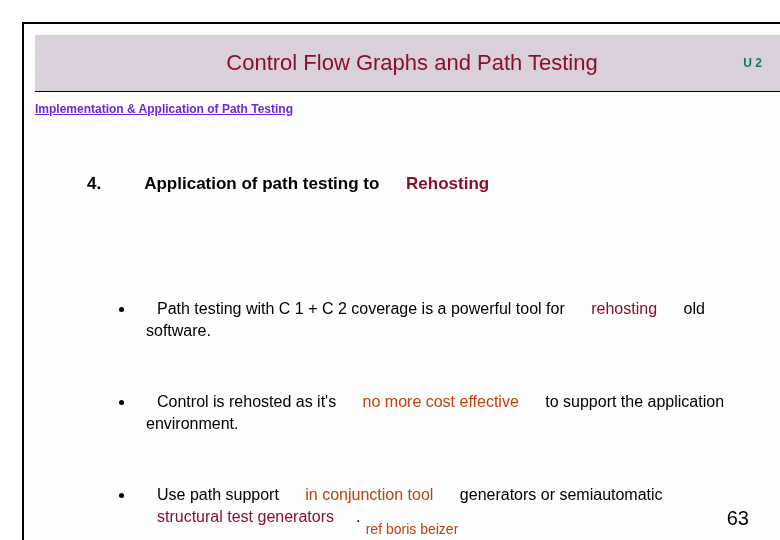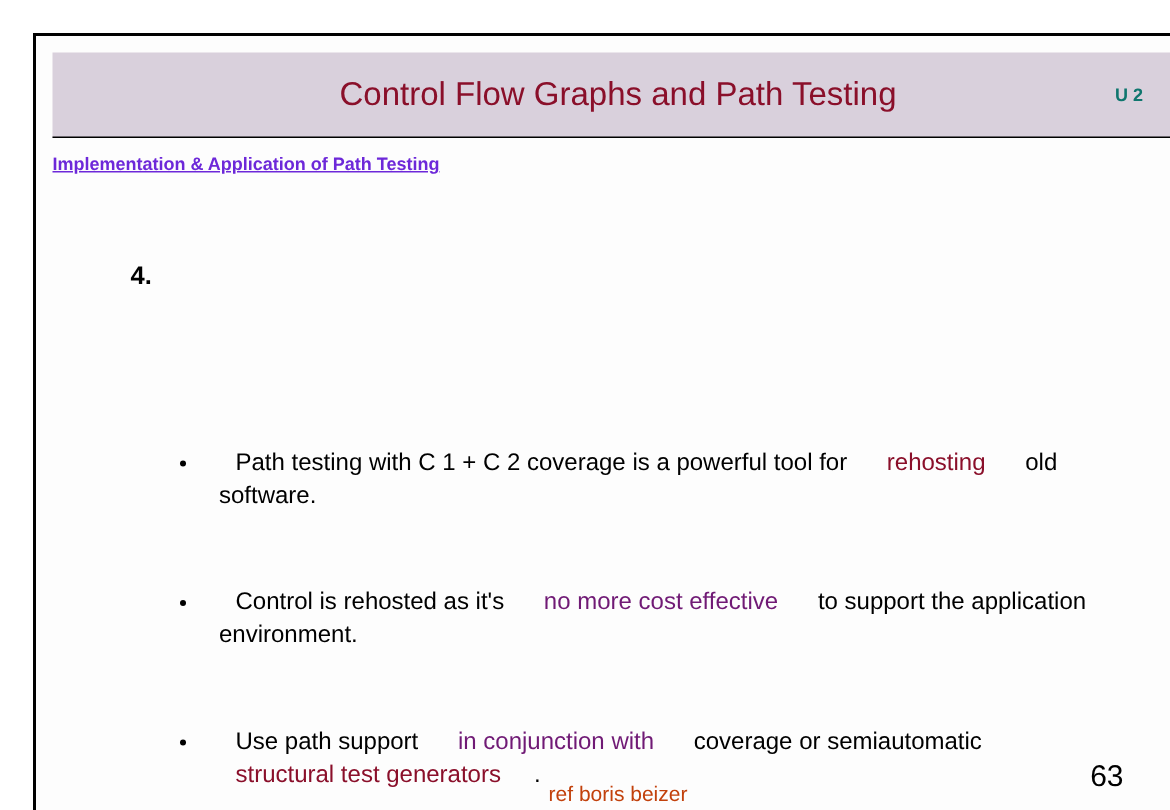--- a/index.html
+++ b/index.html
@@ -59,21 +59,21 @@
     list-style: disc;
     padding-left: 70px;
     padding-right: 20px;
   }
   ul.bullets li {
     font-size: 16px;
     color: #000;
     margin-bottom: 28px;
     line-height: 1.35;
   }
-  .blue { color: #701a75; }
+  .blue { color: #c2410c; }
   .maroon { color: #8a0f2a; }
   .bold { font-weight: bold; }
   .footer {
     position: absolute;
     bottom: 12px;
     left: 0;
     width: 100%;
     display: flex;
     justify-content: center;
     font-size: 14px;
@@ -96,31 +96,34 @@
     <span class="title-text">Control Flow Graphs and Path Testing</span>
     <span class="unit-badge">U 2</span>
   </div>
 
   <div class="subtitle">Implementation &amp; Application of Path Testing</div>
 
   <div class="content">
 
     <div class="heading-row">
       <span class="heading-num">4.</span>
+      <span class="heading-text">
+        <span>Application of path testing to </span><span class="em bold">Rehosting</span>
+      </span>
     </div>
 
     <ul class="bullets">
       <li>
         <span>Path testing with C 1 + C 2 coverage is a powerful tool for </span><span class="maroon">rehosting</span><span> old software.</span>
       </li>
       <li>
         <span>Control is rehosted as it's </span><span class="blue">no more cost effective</span><span> to support the application environment.</span>
       </li>
       <li>
-        <span>Use path support </span><span class="blue">in conjunction with</span><span> coverage or semiautomatic </span><span class="maroon">structural test generators</span><span>.</span>
+        <span>Use path support </span><span class="blue">in conjunction tool</span><span> generators or semiautomatic </span><span class="maroon">structural test generators</span><span>.</span>
       </li>
     </ul>
 
   </div>
 
   <div class="footer">ref boris beizer</div>
   <div class="page-num">63</div>
 
 </div>
 

